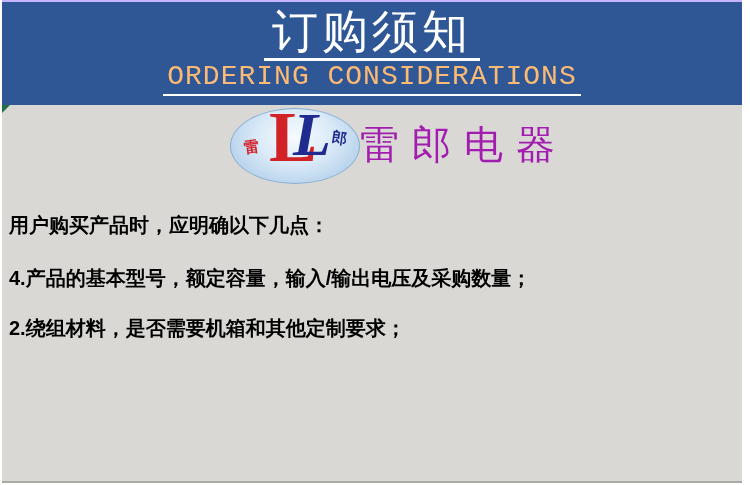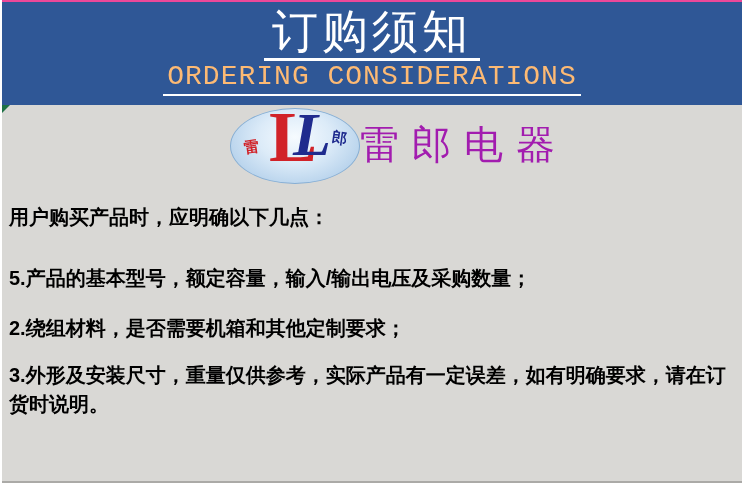--- a/index.html
+++ b/index.html
@@ -13,21 +13,21 @@
     background: #ffffff;
     overflow: hidden;
   }
 
   
   .banner {
     position: absolute;
     left: 2px; top: 0;
     width: 740px; height: 122px;
     background: #2F5796;
-    border-top: 2px solid #ec4899;
+    border-top: 2px solid #c4b5fd;
     text-align: center;
   }
   .title-cn {
     display: inline-block;
     margin-top: 6px;
     font-family: "Liberation Serif", "DejaVu Serif", serif;
     font-size: 46px;
     font-weight: 400;
     letter-spacing: 4px;
     color: #ffffff;
@@ -126,21 +126,21 @@
   .bodytext {
     position: absolute;
     left: 7px;
     width: 730px;
     font-family: "Liberation Sans", sans-serif;
     font-weight: 700;
     font-size: 20px;
     line-height: 29px;
     color: #000000;
   }
-  .p-intro { top: 98px; }
+  .p-intro { top: 106px; }
   .p-item1 { top: 159px; }
   .p-item2 { top: 209px; }
   .p-item3 { top: 256px; }
   .p-note  { top: 331px; }
 </style>
 </head>
 <body>
 
 <div class="canvas">
 
@@ -159,21 +159,20 @@
       <span class="lg-char-left">雷</span>
       <span class="lg-red-L">L</span>
       <span class="lg-blue-L">L</span>
       <span class="lg-char-right">郎</span>
     </div>
 
     <div class="company-name">雷郎电器</div>
 
     <p class="bodytext p-intro">用户购买产品时，应明确以下几点：</p>
 
-    <p class="bodytext p-item1">5.产品的基本型号，额定容量，输入/输出电压及采购数量；</p>
+    <p class="bodytext p-item1">4.产品的基本型号，额定容量，输入/输出电压及采购数量；</p>
 
     <p class="bodytext p-item2">2.绕组材料，是否需要机箱和其他定制要求；</p>
 
-    <p class="bodytext p-item3">3.外形及安装尺寸，重量仅供参考，实际产品有一定误差，如有明确要求，请在订货时说明。</p>
 
 
   </div>
 </div>
 
 </body></html>

